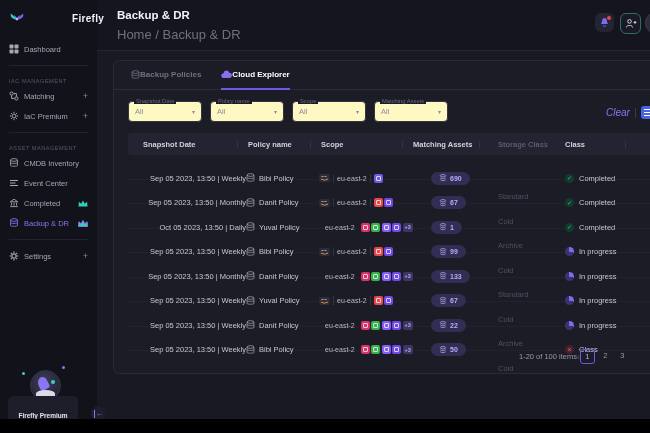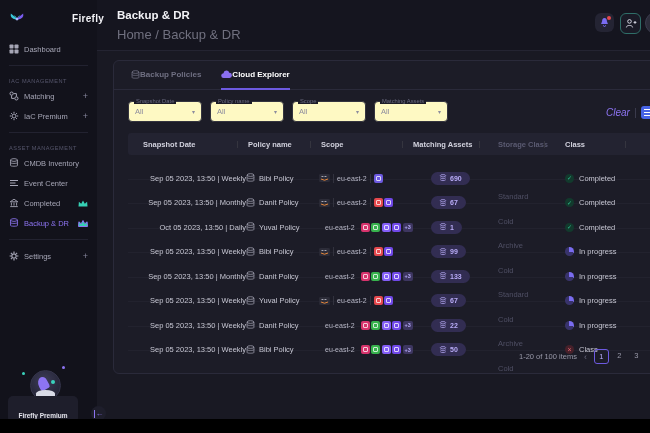--- a/index.html
+++ b/index.html
@@ -91,21 +91,21 @@
   .c-storage{padding-left:10px;color:#4f4f64;margin-top:37px;}
   .c-status{display:flex;align-items:center;gap:5px;padding-left:12px;}
   .sticon{width:9px;height:9px;border-radius:50%;display:inline-flex;align-items:center;justify-content:center;
     font-size:6px;line-height:1;}
   .st-completed{background:#123a2d;color:#2fbf8f;}
   .st-completed::before{content:"✓";}
   .st-in_progress{background:conic-gradient(#7a6cf0 0 30%,#38336b 30% 100%);}
   .st-failed{background:#46202a;color:#e56470;}
   .st-failed::before{content:"×";font-size:7px;}
   
-  .pagination{position:absolute;left:405px;top:288px;display:flex;align-items:center;gap:7px;
+  .pagination{position:absolute;left:405px;top:288px;display:flex;align-items:center;
     font-size:7.5px;color:#9a9aaa;white-space:nowrap;}
   .page-prev{color:#6a6a7e;font-size:9px;cursor:pointer;}
   .page-num{min-width:13px;height:13px;display:inline-flex;align-items:center;justify-content:center;
     border-radius:3px;cursor:pointer;}
   .page-num.current{border:1px solid #6d5ae0;color:#b9acf8;}
   .bottom-bar{position:absolute;left:0;bottom:0;width:100%;height:14px;background:#000;z-index:5;}
 </style>
 </head>
 <body>
 

